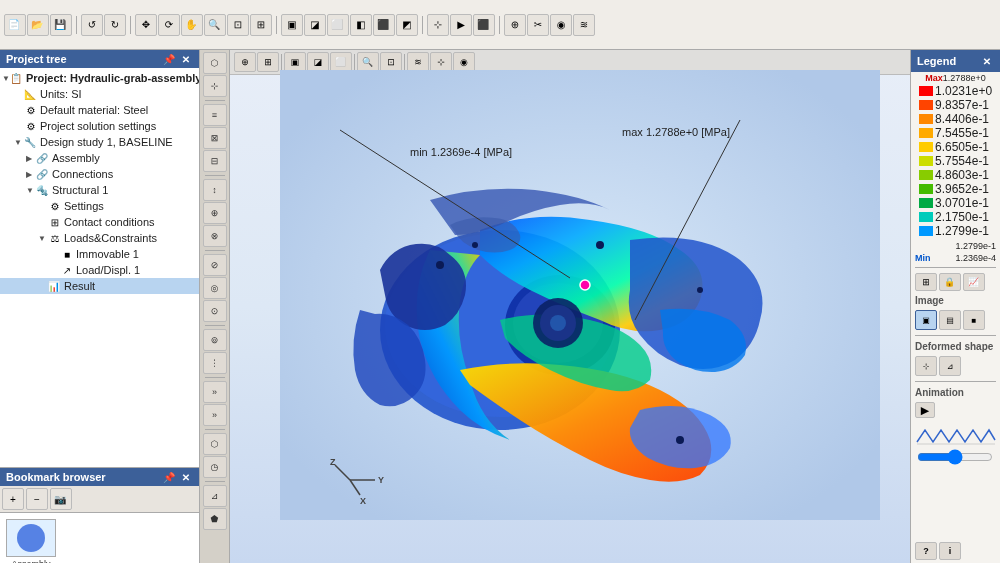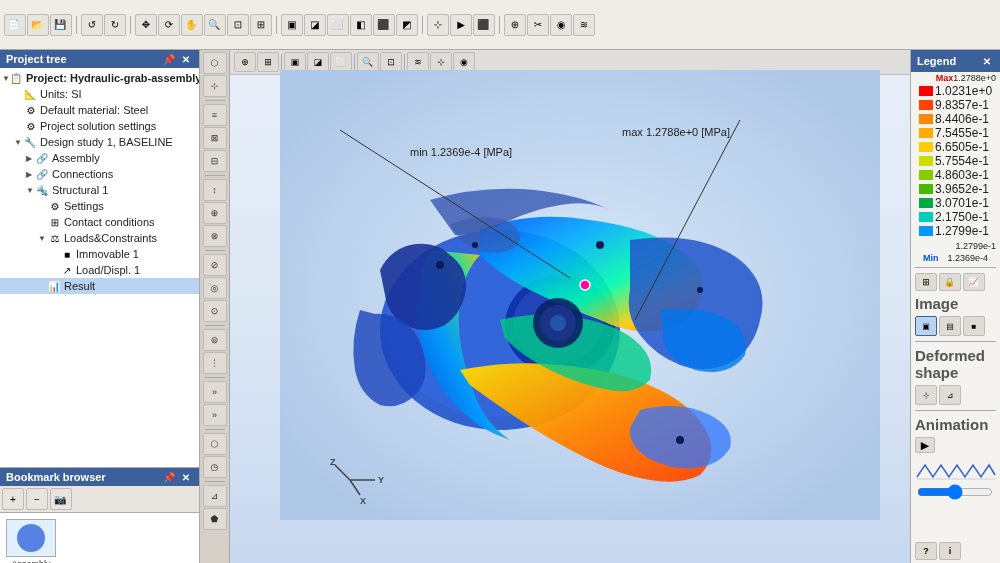--- a/index.html
+++ b/index.html
@@ -59,21 +59,21 @@
     .legend-header { background: #3c6099; color: white; padding: 2px 6px; font-size: 11px; font-weight: bold; display: flex; justify-content: space-between; align-items: center; height: 22px; }
     .legend-title { padding: 4px 6px 2px; font-size: 10px; font-weight: bold; color: #222; text-align: center; }
     .legend-colorbar { margin: 0 8px; display: flex; flex-direction: column; }
     .legend-row { display: flex; align-items: center; margin: 0; gap: 2px; }
     .legend-swatch { width: 14px; height: 10px; flex-shrink: 0; }
     .legend-val { font-size: 12px; color: #222; white-space: nowrap; }
 
     .legend-divider { height: 1px; background: #aaa; margin: 3px 4px; }
     .legend-tools { display: flex; gap: 2px; padding: 2px 4px; }
     .legend-tool-btn { width: 22px; height: 18px; background: #e0dbd4; border: 1px solid #bbb; border-radius: 2px; display: flex; align-items: center; justify-content: center; font-size: 9px; cursor: pointer; }
-    .legend-section-title { font-size: 15px; color: #555; padding: 2px 4px; font-weight: bold; }
+    .legend-section-title { font-size: 10px; color: #555; padding: 2px 4px; font-weight: bold; }
     .deformed-btns { display: flex; gap: 2px; padding: 2px 4px; }
     .deformed-btn { width: 22px; height: 20px; background: #e0dbd4; border: 1px solid #bbb; border-radius: 2px; display: flex; align-items: center; justify-content: center; font-size: 8px; cursor: pointer; }
     .deformed-btn.active { background: #b8d4f0; border-color: #3c6099; }
     .animation-section { padding: 2px 4px; }
     .play-btn { width: 20px; height: 16px; background: #e0dbd4; border: 1px solid #bbb; border-radius: 2px; display: flex; align-items: center; justify-content: center; cursor: pointer; }
     .wave-area { height: 30px; padding: 2px 4px; }
     .bottom-help { display: flex; gap: 2px; padding: 3px 4px; margin-top: auto; }
     .help-btn { width: 22px; height: 18px; background: #e0dbd4; border: 1px solid #bbb; border-radius: 2px; display: flex; align-items: center; justify-content: center; font-size: 9px; font-weight: bold; cursor: pointer; }
 
     
@@ -404,21 +404,21 @@
 
   </div>
 
   <div class="right-panel">
     <div class="legend-header">
       <span>Legend</span>
       <span class="panel-header-btn">✕</span>
     </div>
 
 
-    <div style="display:flex; align-items:center; justify-content:flex-end; padding: 1px 4px;">
+    <div style="display:flex; align-items:center; justify-content:center; padding: 1px 4px;">
       <span style="font-size:9px; font-weight:bold; color:#cc0000;">Max</span>
       <span style="font-size:9px; color:#222;">1.2788e+0</span>
     </div>
 
     <div class="legend-colorbar" id="legend-colorbar">
     <div class="legend-row">
           <div class="legend-swatch" style="background: rgb(255, 0, 0);"></div>
           <span class="legend-val">1.0231e+0</span>
         </div>
         <div class="legend-row">
@@ -460,21 +460,21 @@
         <div class="legend-row">
           <div class="legend-swatch" style="background: rgb(0, 153, 255);"></div>
           <span class="legend-val">1.2799e-1</span>
         </div>
       </div>
 
     <div style="padding: 1px 4px; text-align:right;">
       <span style="font-size:9px; color:#222;">1.2799e-1</span>
     </div>
 
-    <div style="display:flex; align-items:flex-end; justify-content:space-between; padding: 1px 12px;">
+    <div style="display:flex; align-items:flex-end; justify-content:space-between; padding: 1px 4px;">
       <span style="font-size:9px; font-weight:bold; color:#0055cc;">Min</span>
       <span style="font-size:9px; color:#222;">1.2369e-4</span>
     </div>
 
     <div class="legend-divider"></div>
 
     <div class="legend-tools">
       <div class="legend-tool-btn">⊞</div>
       <div class="legend-tool-btn">🔒</div>
       <div class="legend-tool-btn">📈</div>

